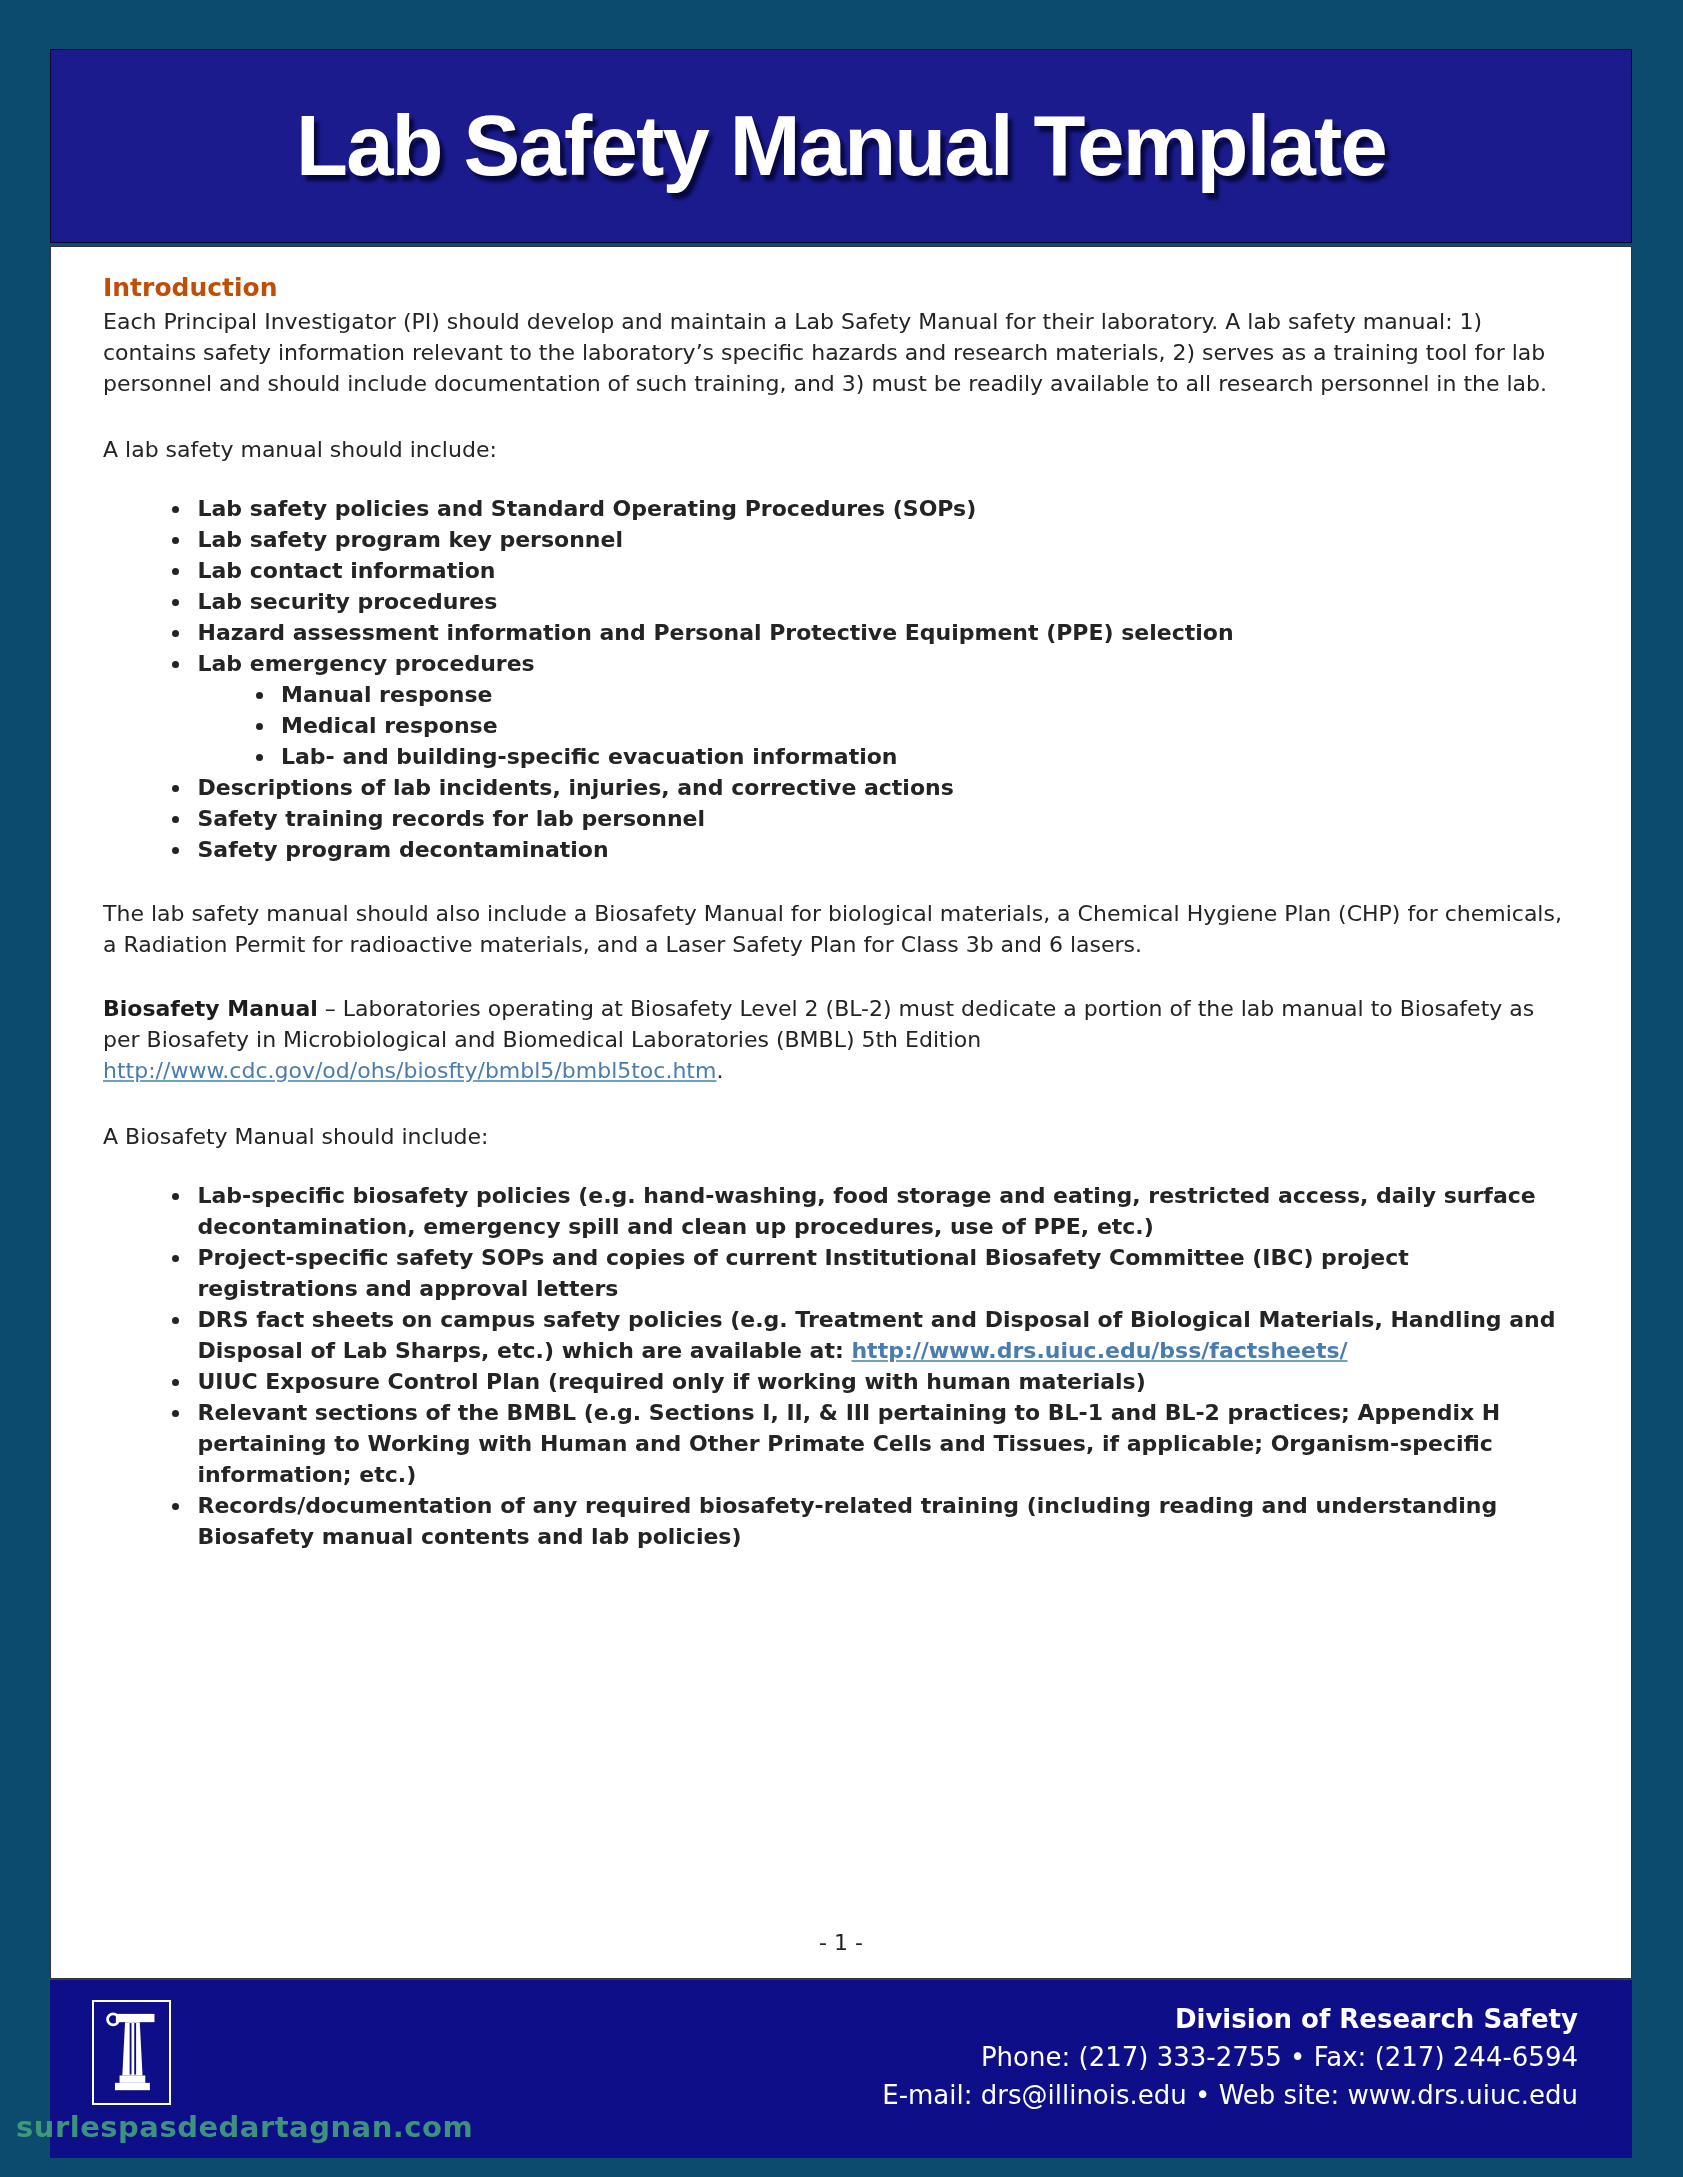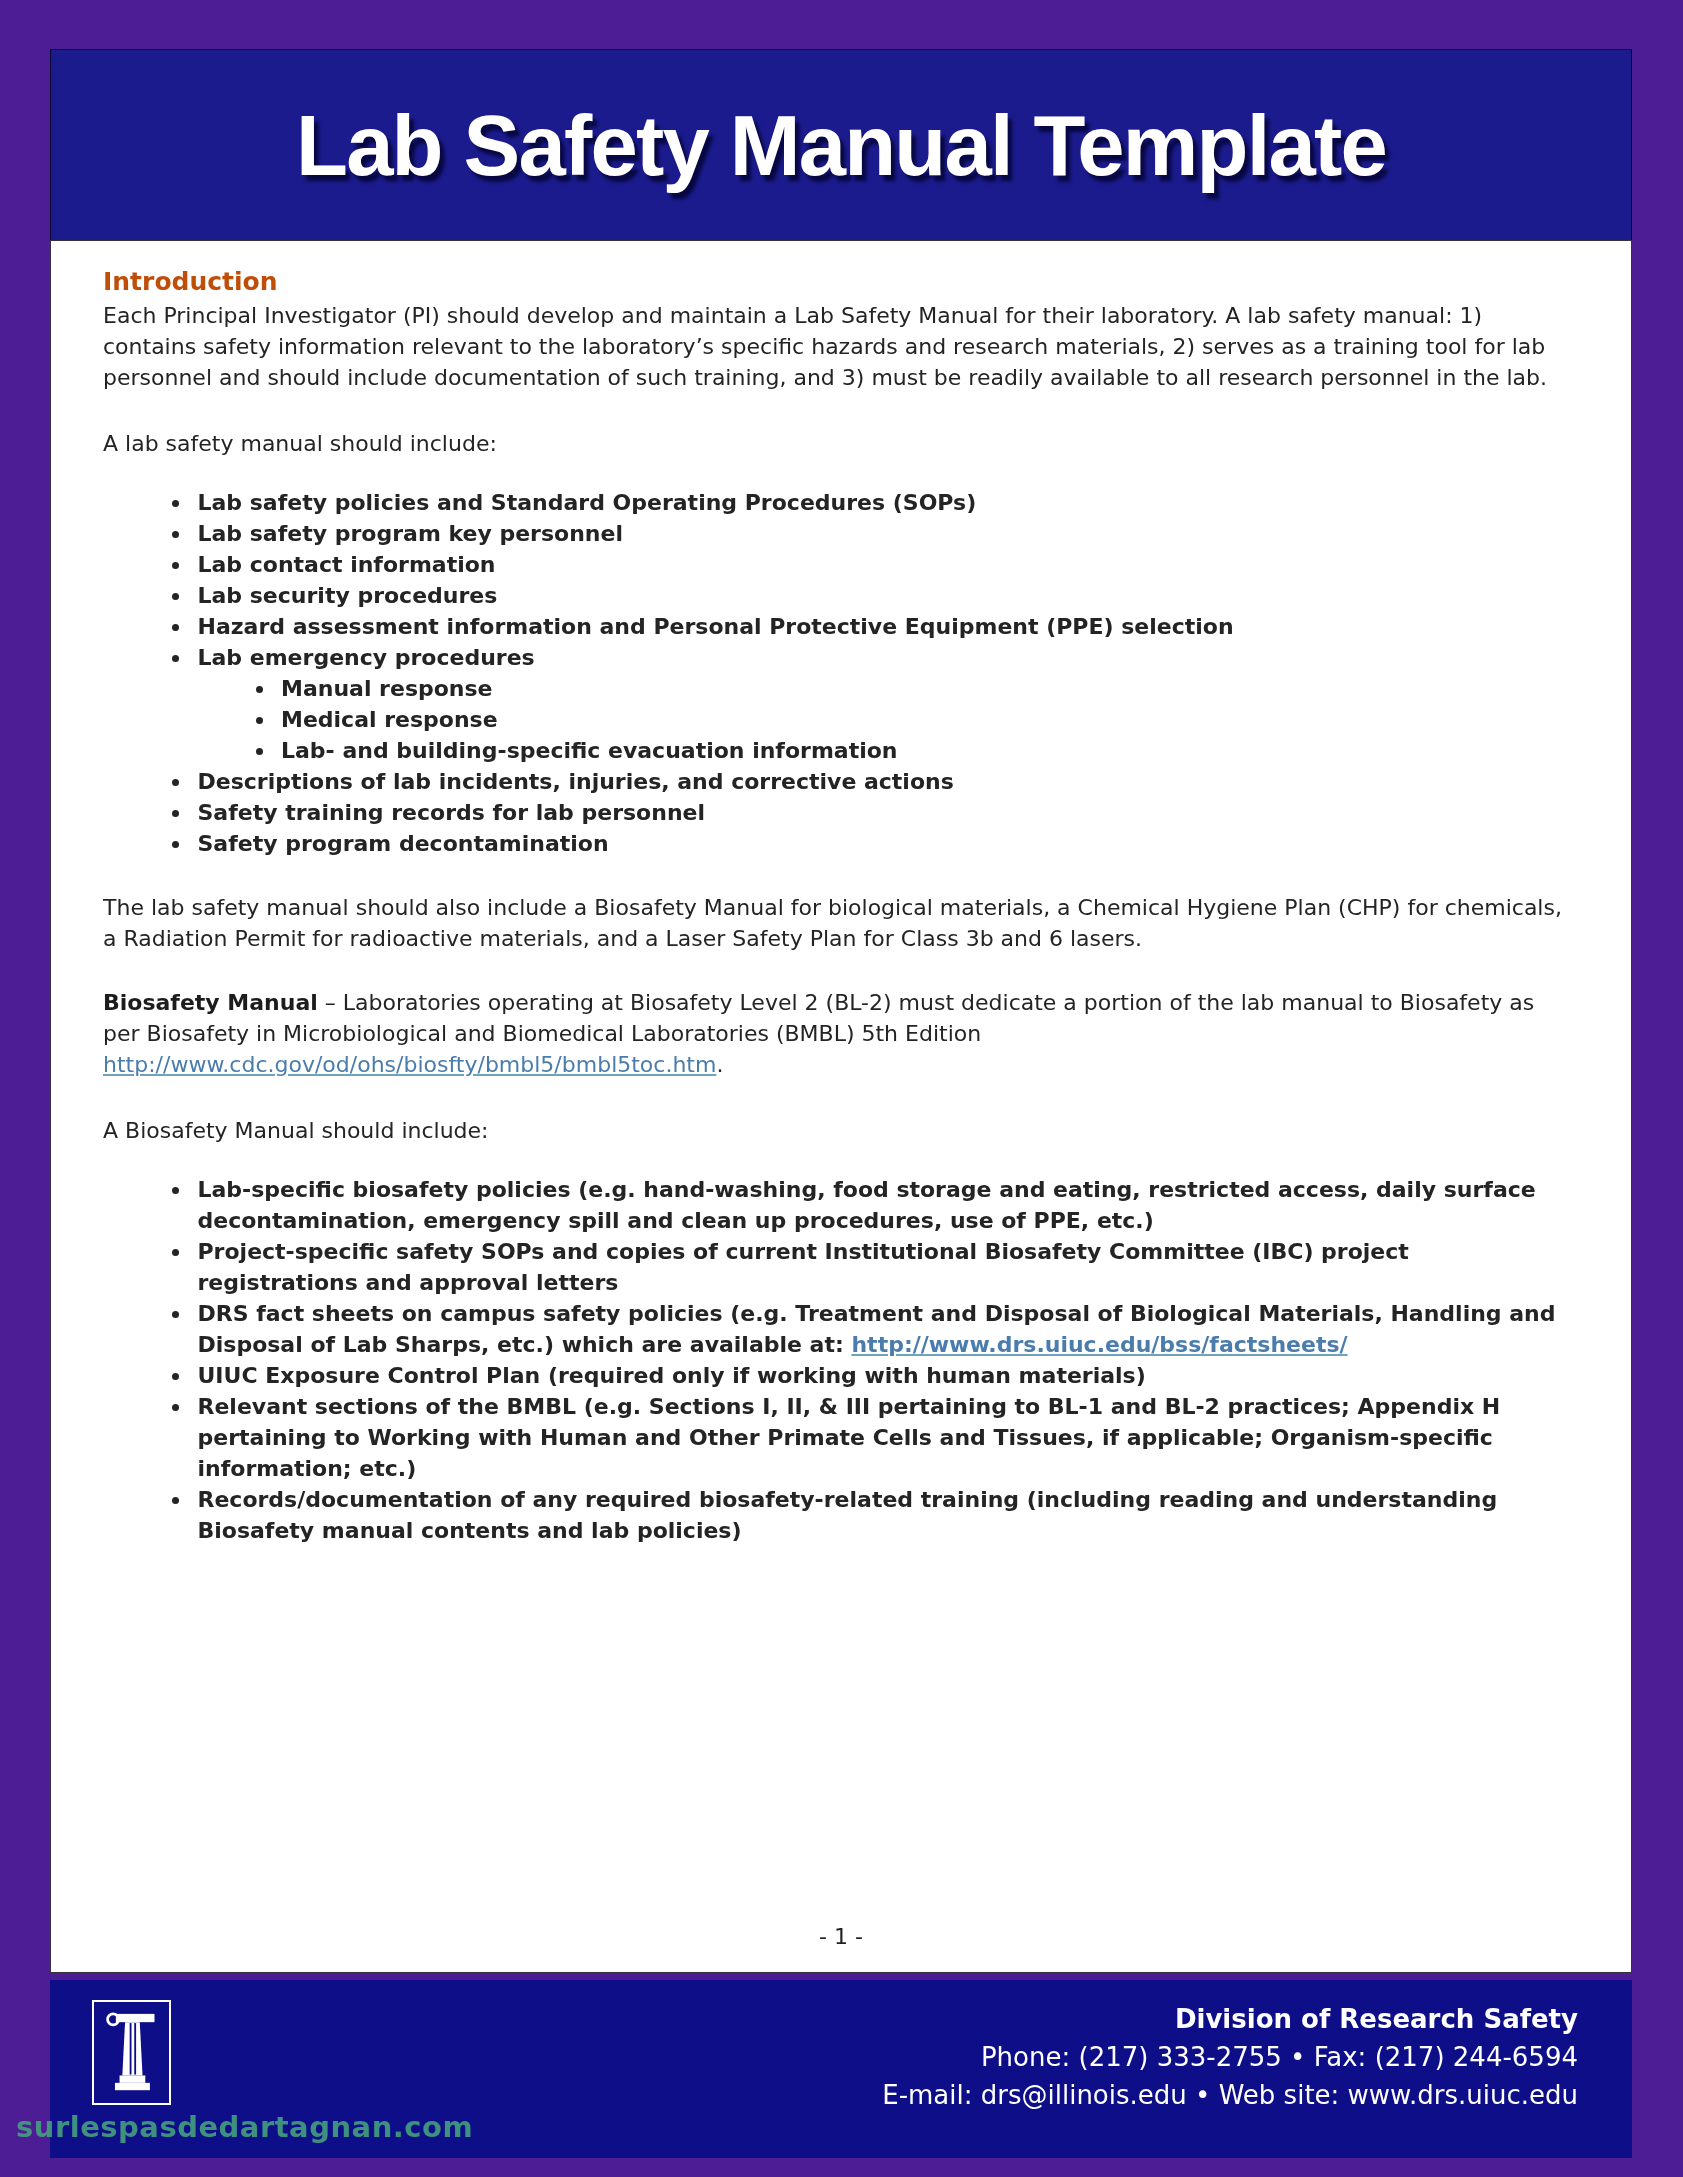--- a/index.html
+++ b/index.html
@@ -5,21 +5,21 @@
   html, body {
     margin: 0;
     padding: 0;
     background: #ffffff;
     font-family: "DejaVu Sans", "Liberation Sans", sans-serif;
   }
   .page {
     position: relative;
     width: 1683px;
     height: 2177px;
-    background: #4c1d95;
+    background: #0c4a6e;
     overflow: hidden;
   }
   
   .banner {
     position: absolute;
     left: 50px;
     top: 49px;
     width: 1582px;
     height: 194px;
     box-sizing: border-box;
@@ -35,21 +35,21 @@
     font-weight: bold;
     font-size: 85px;
     letter-spacing: -1.8px;
     text-shadow: 4.6px 5.5px 3.7px rgba(2, 2, 40, 0.75);
     white-space: nowrap;
   }
   
   .content-box {
     position: absolute;
     left: 50px;
-    top: 240px;
+    top: 246px;
     width: 1582px;
     height: 1733px;
     box-sizing: border-box;
     border: 1.8px solid #34343f;
     background: #ffffff;
     padding: 26px 65px 0 52px;
     color: #242424;
     font-size: 22px;
     line-height: 31px;
   }

